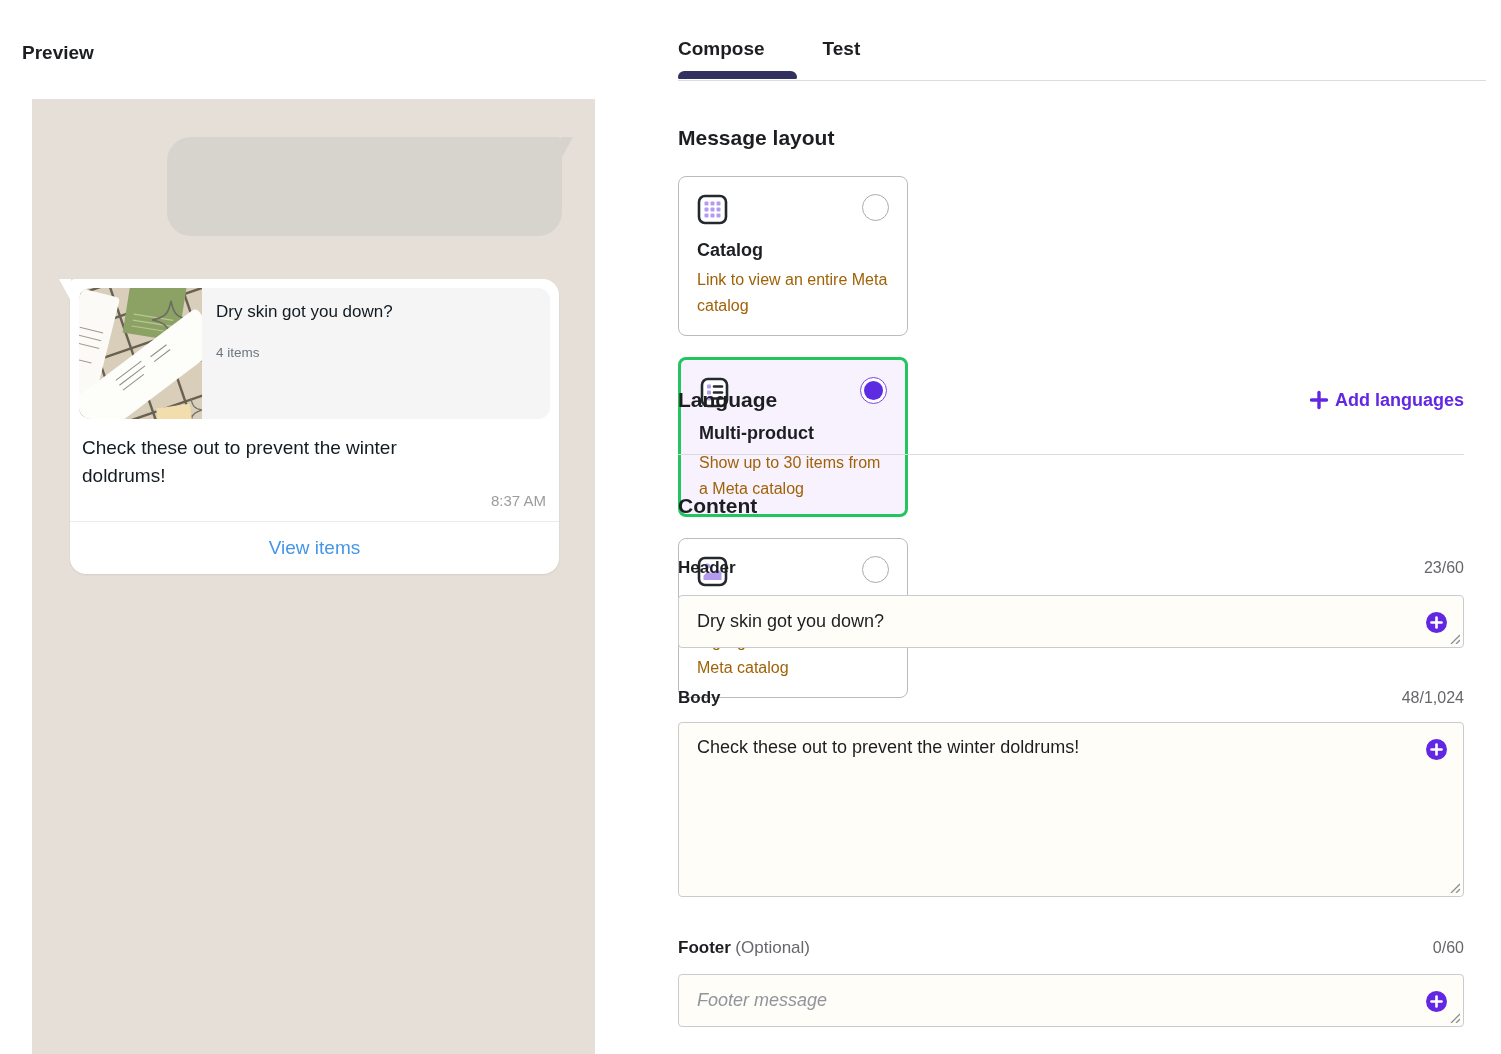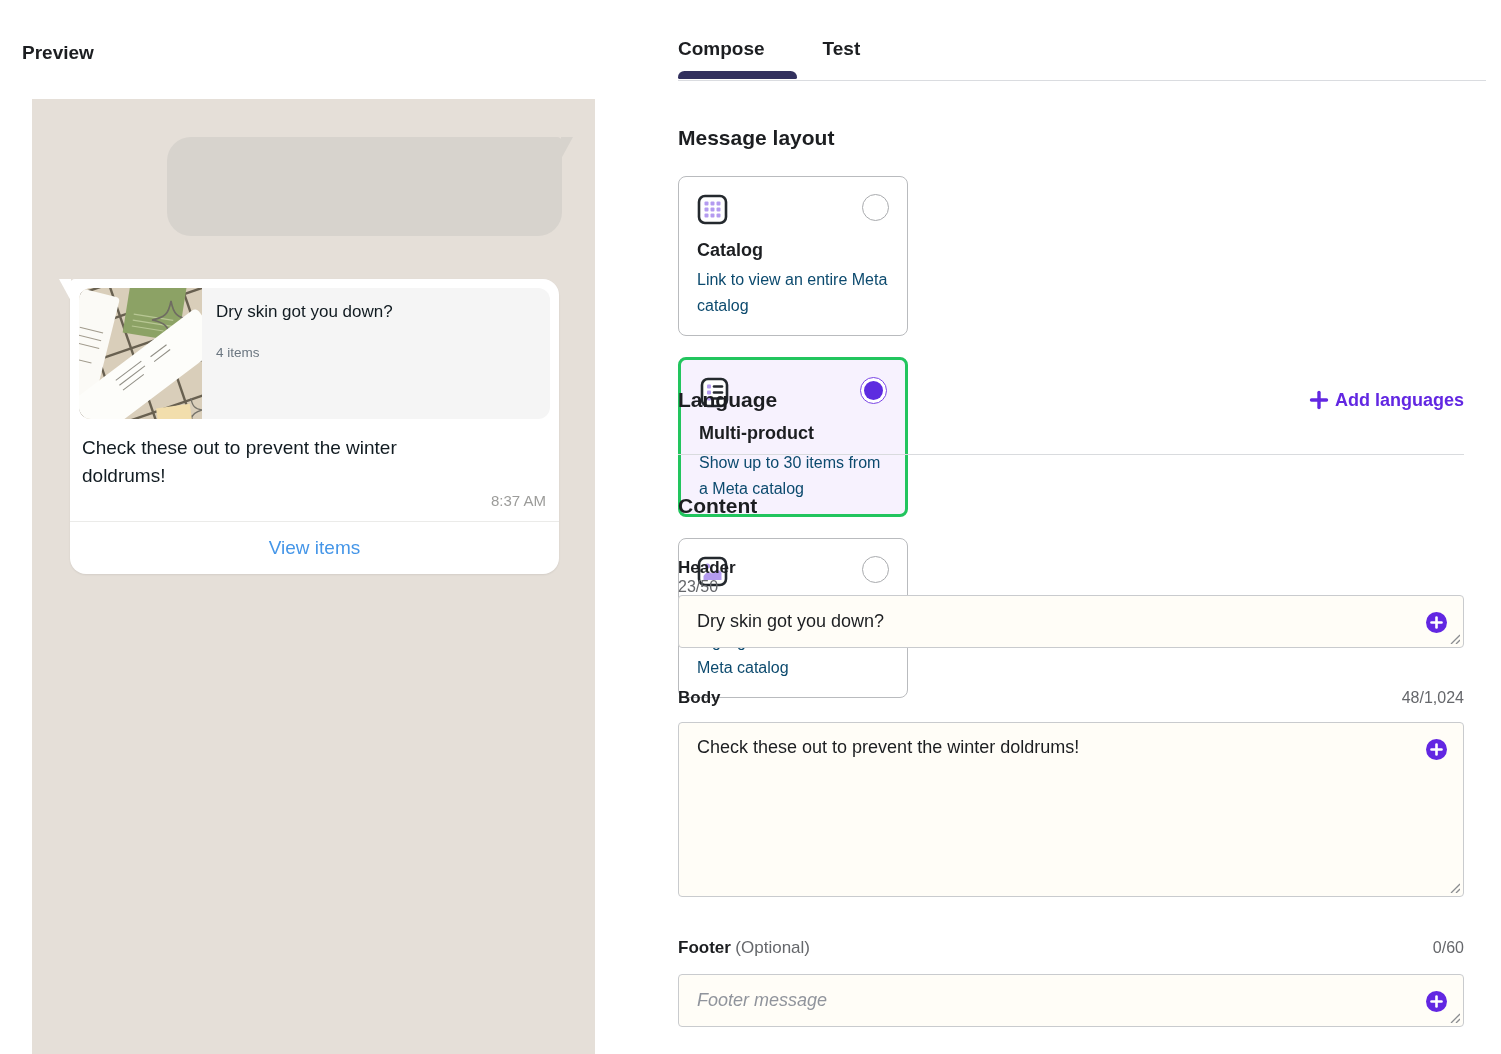--- a/index.html
+++ b/index.html
@@ -35,42 +35,42 @@
   #tabs-border { position:absolute; top:80px; left:0; width:808px; border-top:1px solid #dadce0; }
 
   .section-heading { font-size:21px; font-weight:bold; color:#1c1e21; }
   #message-layout-heading { position:absolute; top:126px; left:0; }
 
   #layout-cards { position:absolute; top:176px; left:0; display:flex; gap:21px;flex-direction:column; }
   .layout-card { width:230px; height:160px; border:1px solid #b9bbbe; border-radius:8px; padding:17px 18px; background:#fff; cursor:pointer; }
   .layout-card.selected { background:#f7f2fe; border:3px solid #22c55e; }
   .card-top { display:flex; justify-content:space-between; align-items:flex-start; }
   .card-title { font-size:18px; font-weight:bold; margin-top:15px; }
-  .card-desc { font-size:16px; line-height:1.6; margin-top:6px; color:#0c4a6e; }
+  .card-desc { font-size:16px; line-height:1.6; margin-top:6px; color:#a16207; }
   .radio { width:27px; height:27px; border:1px solid #a9abae; border-radius:50%; background:#fff; }
   .radio.checked { border:1.5px solid #7a45e6; display:flex; align-items:center; justify-content:center; }
   .radio-dot { width:19px; height:19px; border-radius:50%; background:#5d2ce0; }
 
   #language-row { position:absolute; top:388px; left:0; width:786px; display:flex; justify-content:space-between; align-items:center; }
   #add-languages-button { display:flex; align-items:center; gap:6px; color:#6227e2; font-size:18px; font-weight:bold; cursor:pointer; }
   #language-divider { position:absolute; top:454px; left:0; width:786px; border-top:1px solid #d9dbde; }
   #content-heading { position:absolute; top:494px; left:0; }
 
   .field-label-row { position:absolute; left:0; width:786px; display:flex; justify-content:space-between; align-items:baseline; }
   .field-label { font-size:17px; font-weight:bold; }
   .optional { font-weight:normal; color:#65676b; font-size:17px; }
   .counter { font-size:16px; color:#65676b; }
 
   .input-wrap { position:absolute; left:0; width:786px; border:1px solid #c9cbce; border-radius:4px; background:#fffdf7; }
   .text-input { width:100%; height:100%; border:none; outline:none; background:transparent; font-family:"Liberation Sans", sans-serif; font-size:18px; color:#1c1e21; padding:14px 52px 14px 18px; resize:none; }
   .text-input::placeholder { font-style:italic; color:#90949c; }
   #header-input-wrap { top:595px; height:53px; }
   #body-input-wrap { top:722px; height:175px; }
   #footer-input-wrap { top:974px; height:53px; }
-  #header-label-row { top:558px;flex-direction:column; }
+  #header-label-row { top:558px; }
   #body-label-row { top:688px; }
   #footer-label-row { top:938px; }
 
   .plus-icon { position:absolute; right:16px; width:21px; height:21px; cursor:pointer; }
   .plus-center { top:16px; }
   .plus-top { top:16px; }
   .resize-grip { position:absolute; right:3px; bottom:3px; width:12px; height:12px; cursor:nwse-resize; }
 </style>
 </head>
 <body>
@@ -230,21 +230,21 @@
       </svg>
       <span>Add languages</span>
     </div>
   </div>
   <div id="language-divider"></div>
 
   <div class="section-heading" id="content-heading">Content</div>
 
   <div class="field-label-row" id="header-label-row">
     <div class="field-label">Header</div>
-    <div class="counter">23/50</div>
+    <div class="counter">23/60</div>
   </div>
   <div class="input-wrap" id="header-input-wrap">
     <input class="text-input" type="text" value="Dry skin got you down?" style="">
     <svg class="plus-icon plus-center" viewBox="0 0 21 21">
       <circle cx="10.5" cy="10.5" r="10.5" fill="#6227e2"></circle>
       <g stroke="#fff" stroke-width="2.6" stroke-linecap="round">
           <line x1="10.5" y1="5.5" x2="10.5" y2="15.5"></line>
           <line x1="5.5" y1="10.5" x2="15.5" y2="10.5"></line>
         </g>
     </svg>

